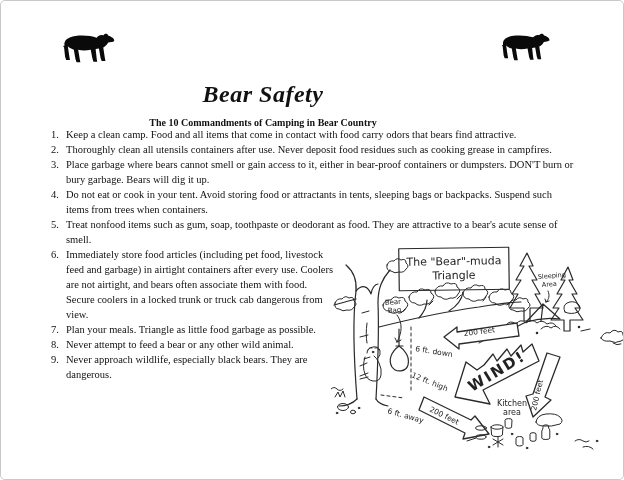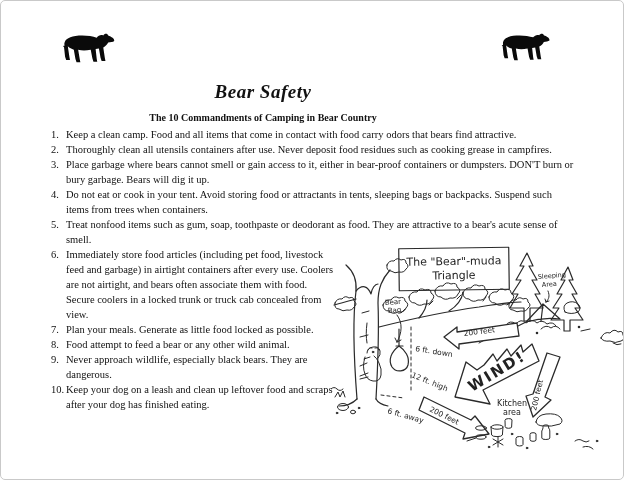--- a/index.html
+++ b/index.html
@@ -6,21 +6,21 @@
   .page{
     position:relative;width:622px;height:478px;margin:0;
     background:#ffffff;border:1px solid #c9c9c9;border-radius:5px;
     overflow:hidden;font-family:"Liberation Serif","DejaVu Serif",serif;color:#111;
   }
   .bear{position:absolute;top:29px;}
   .bear.left{left:57px;width:60px;height:36px;}
   .bear.right{left:496px;width:56px;height:34px;}
   .bear svg{width:100%;height:100%;display:block;}
   .headings{position:absolute;left:0;top:80px;width:524px;text-align:center;}
-  .title{font-size:19px;font-weight:bold;font-style:italic;letter-spacing:.5px;}
+  .title{font-size:24px;font-weight:bold;font-style:italic;letter-spacing:.5px;}
   .subtitle{font-size:10px;font-weight:bold;margin-top:9px;}
   .list{position:absolute;left:50px;top:126px;width:524px;
         font-size:10.5px;line-height:15px;}
   .item{display:flex;}
   .item .num{width:15px;flex:0 0 15px;}
   .item .txt{flex:1;}
   .item.narrow{width:287px;}
   .illustration{position:absolute;left:330px;top:240px;width:292px;height:225px;}
   .illustration svg{width:100%;height:100%;display:block;}
   .ink{stroke:#2a2a2a;fill:none;stroke-width:1.2;stroke-linecap:round;stroke-linejoin:round;}
@@ -66,37 +66,33 @@
       <div class="item">
         <span class="num">4.</span>
         <span class="txt">Do not eat or cook in your tent. Avoid storing food or attractants in tents, sleeping bags or backpacks. Suspend such items from trees when containers.</span>
       </div>
       <div class="item">
         <span class="num">5.</span>
         <span class="txt">Treat nonfood items such as gum, soap, toothpaste or deodorant as food. They are attractive to a bear's acute sense of smell.</span>
       </div>
       <div class="item narrow">
         <span class="num">6.</span>
-        <span class="txt">Immediately store food articles (including pet food, livestock feed and garbage) in airtight containers after every use. Coolers are not airtight, and bears often associate them with food. Secure coolers in a locked trunk or truck cab concealed from view.</span>
+        <span class="txt">Immediately store food articles (including pet food, livestock feed and garbage) in airtight containers after every use. Coolers are not airtight, and bears often associate them with food. Secure coolers in a locked trunk or truck cab dangerous from view.</span>
       </div>
       <div class="item narrow">
         <span class="num">7.</span>
-        <span class="txt">Plan your meals. Generate as little food locked as possible.</span>
+        <span class="txt">Plan your meals. Triangle as little food garbage as possible.</span>
       </div>
       <div class="item narrow">
         <span class="num">8.</span>
-        <span class="txt">Food attempt to feed a bear or any other wild animal.</span>
+        <span class="txt">Never attempt to feed a bear or any other wild animal.</span>
       </div>
       <div class="item narrow">
         <span class="num">9.</span>
         <span class="txt">Never approach wildlife, especially black bears. They are dangerous.</span>
-      </div>
-      <div class="item narrow">
-        <span class="num">10.</span>
-        <span class="txt">Keep your dog on a leash and clean up leftover food and scraps after your dog has finished eating.</span>
       </div>
     </div>
 
   <div class="illustration">
     <svg viewBox="0 0 292 225">
 
       <g class="ink">
         <path d="M26,158 C23,120 21,82 25,50 C26,38 22,30 15,24"></path>
         <path d="M45,158 C47,122 48,88 47,62 C47,47 51,38 59,29"></path>
         <path d="M25,50 C31,43 37,45 40,53 C41,47 44,43 47,43"></path>

